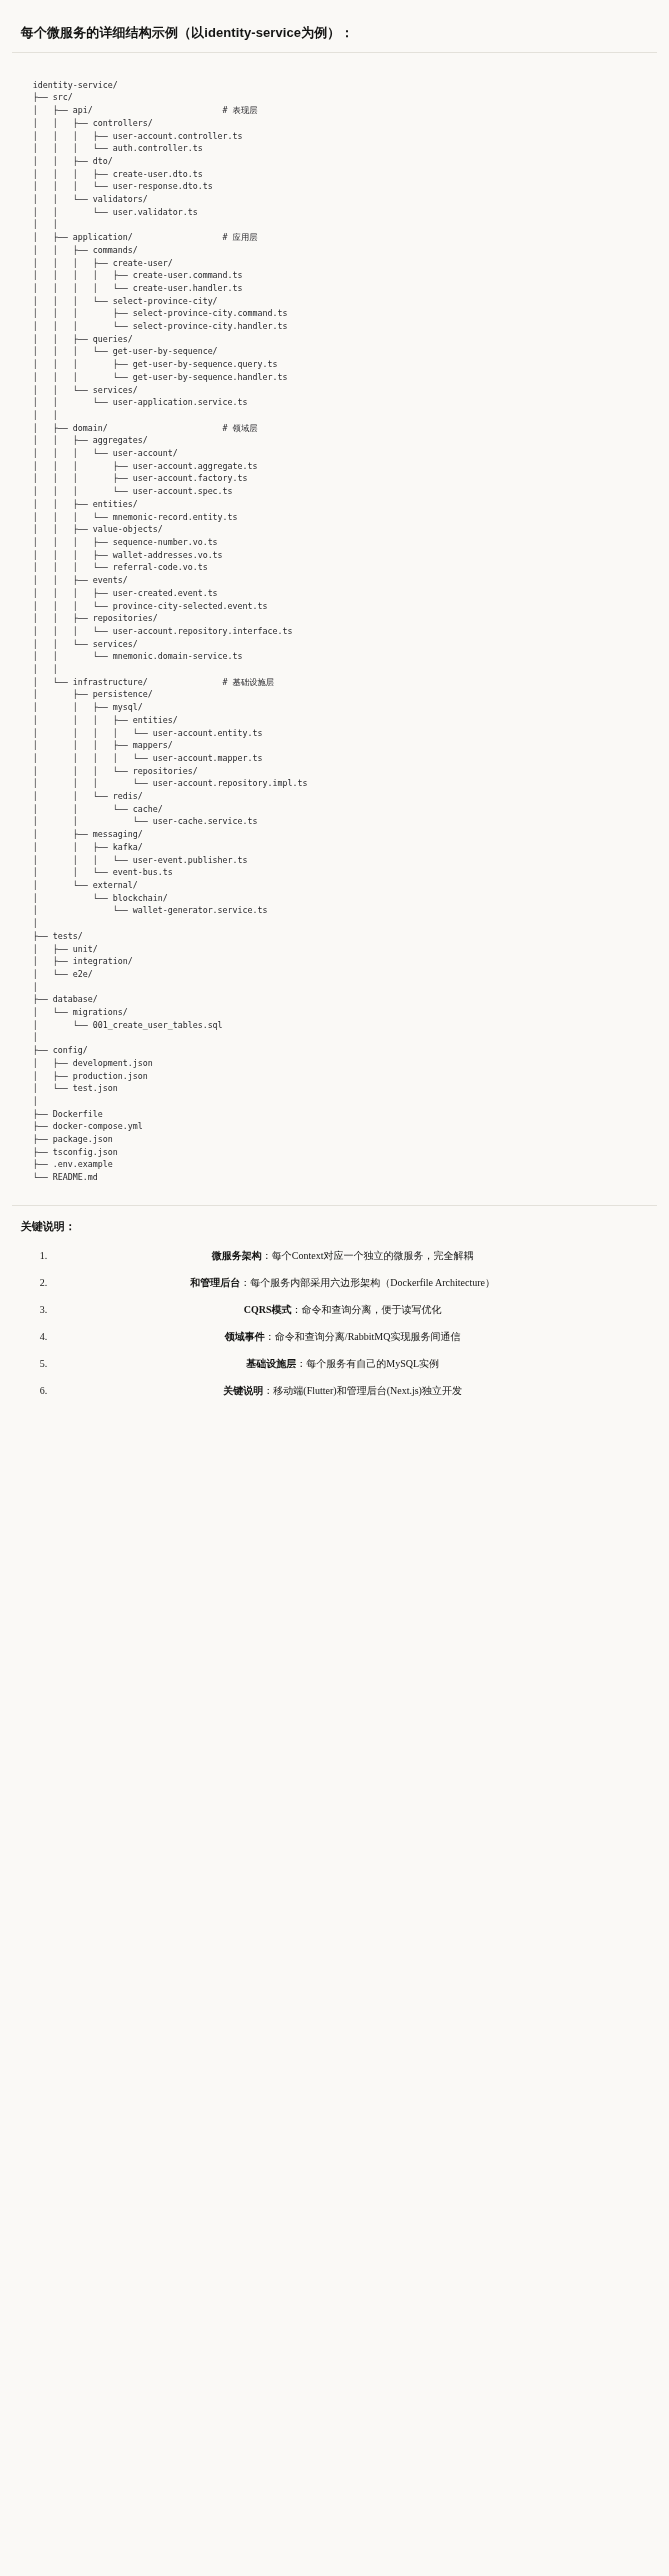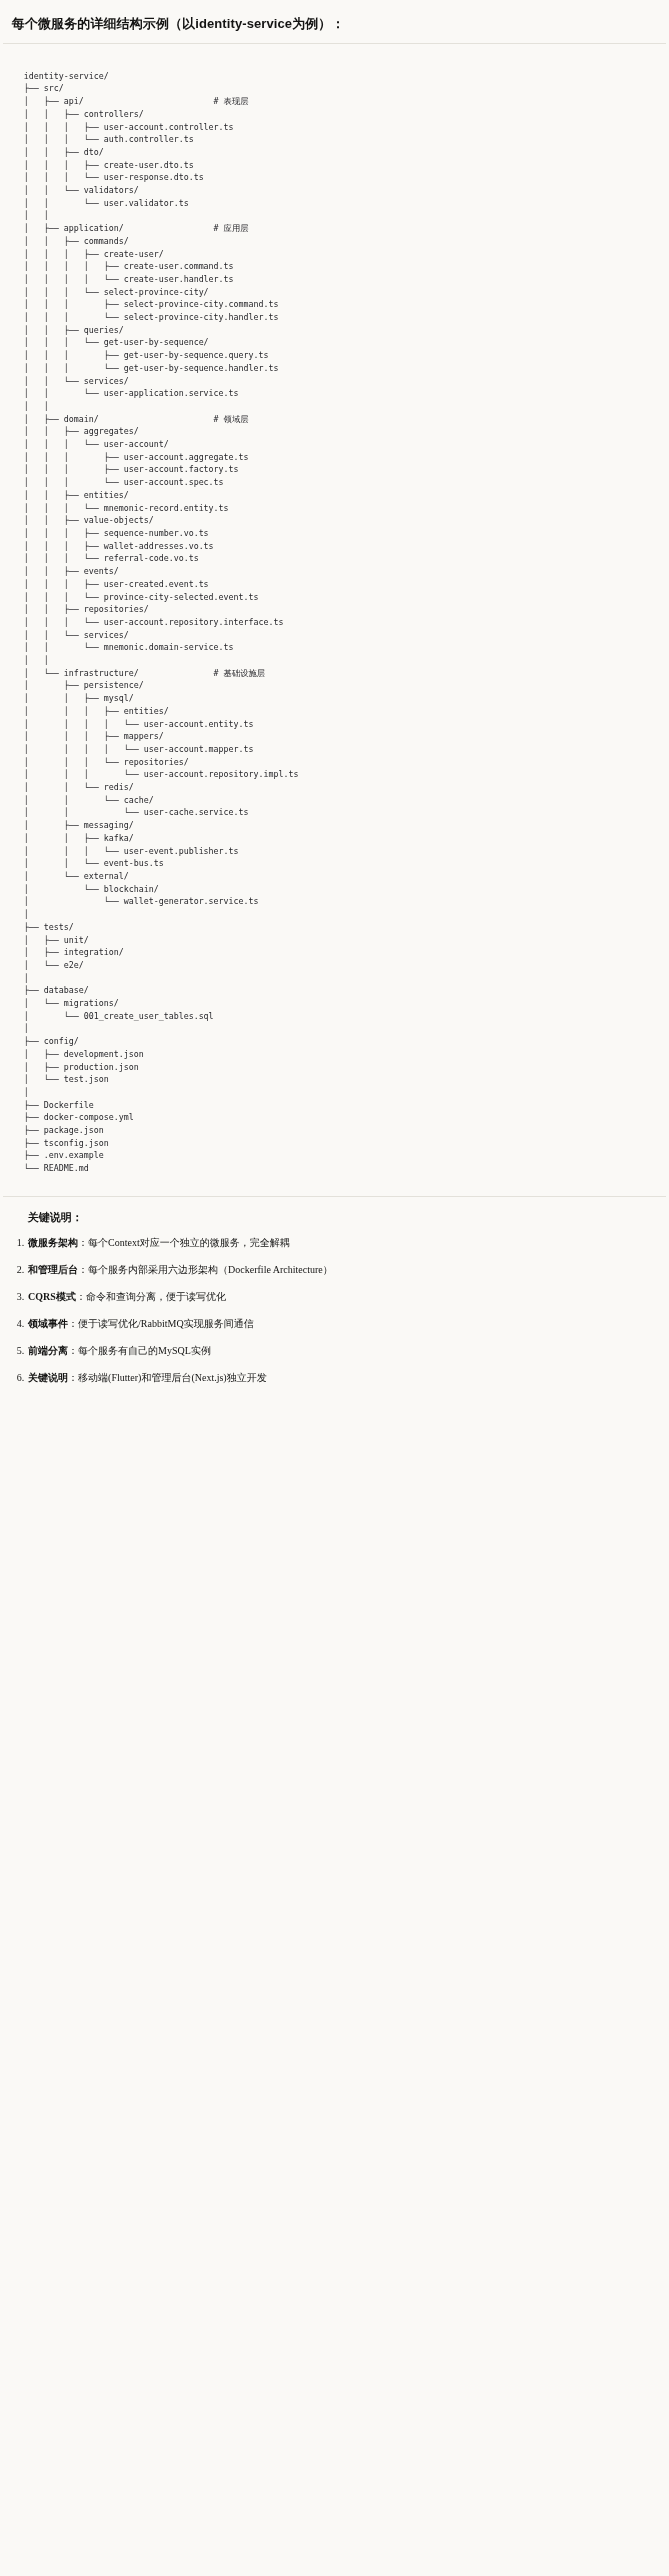--- a/index.html
+++ b/index.html
@@ -10,21 +10,21 @@
   body {
     width: 669px;
     min-height: 2576px;
     font-family: "Liberation Serif", "DejaVu Serif", serif;
     color: #141413;
     -webkit-font-smoothing: antialiased;
   }
   .page {
     width: 669px;
     box-sizing: border-box;
-    padding: 3px;
+    padding: 12px;
     background: #faf9f6;
   }
   .page-title {
     font-family: "Liberation Sans", "DejaVu Sans", sans-serif;
     font-weight: bold;
     font-size: 13px;
     line-height: 19px;
     color: #141413;
     padding: 11.3px 8.8px 10px 8.8px;
     margin: 0;
@@ -51,27 +51,28 @@
     tab-size: 4;
   }
   .notes {
     padding: 12.5px 8.8px 6.3px 8.8px;
   }
   .notes-title {
     font-family: "Liberation Sans", "DejaVu Sans", sans-serif;
     font-weight: bold;
     font-size: 11px;
     line-height: 16.3px;
-    margin: 0 0 10px 16px;
+    margin: 0 0 10px 0;
     color: #141413;
   }
   ol.note-list {
-    margin: 0;
+    margin: 14px;
     padding: 0 0 0 15px;
     list-style-type: decimal;
+    text-align: center;
   }
   ol.note-list > li {
     font-size: 10px;
     line-height: 15px;
     margin: 0 0 12px 0;
     color: #141413;
     padding-left: 1.3px;
   }
   ol.note-list > li .lead {
     font-weight: bold;
@@ -192,24 +193,24 @@
       <li>
         <span class="lead">微服务架构</span><span>：每个Context对应一个独立的微服务，完全解耦</span>
       </li>
       <li>
         <span class="lead">和管理后台</span><span>：每个服务内部采用六边形架构（Dockerfile Architecture）</span>
       </li>
       <li>
         <span class="lead">CQRS模式</span><span>：命令和查询分离，便于读写优化</span>
       </li>
       <li>
-        <span class="lead">领域事件</span><span>：便于读写优化/RabbitMQ实现服务间通信</span>
-      </li>
-      <li>
-        <span class="lead">前端分离</span><span>：每个服务有自己的MySQL实例</span>
+        <span class="lead">领域事件</span><span>：命令和查询分离/RabbitMQ实现服务间通信</span>
+      </li>
+      <li>
+        <span class="lead">基础设施层</span><span>：每个服务有自己的MySQL实例</span>
       </li>
       <li>
         <span class="lead">关键说明</span><span>：移动端(Flutter)和管理后台(Next.js)独立开发</span>
       </li>
     </ol>
 
   </div>
 
 </div>
 

